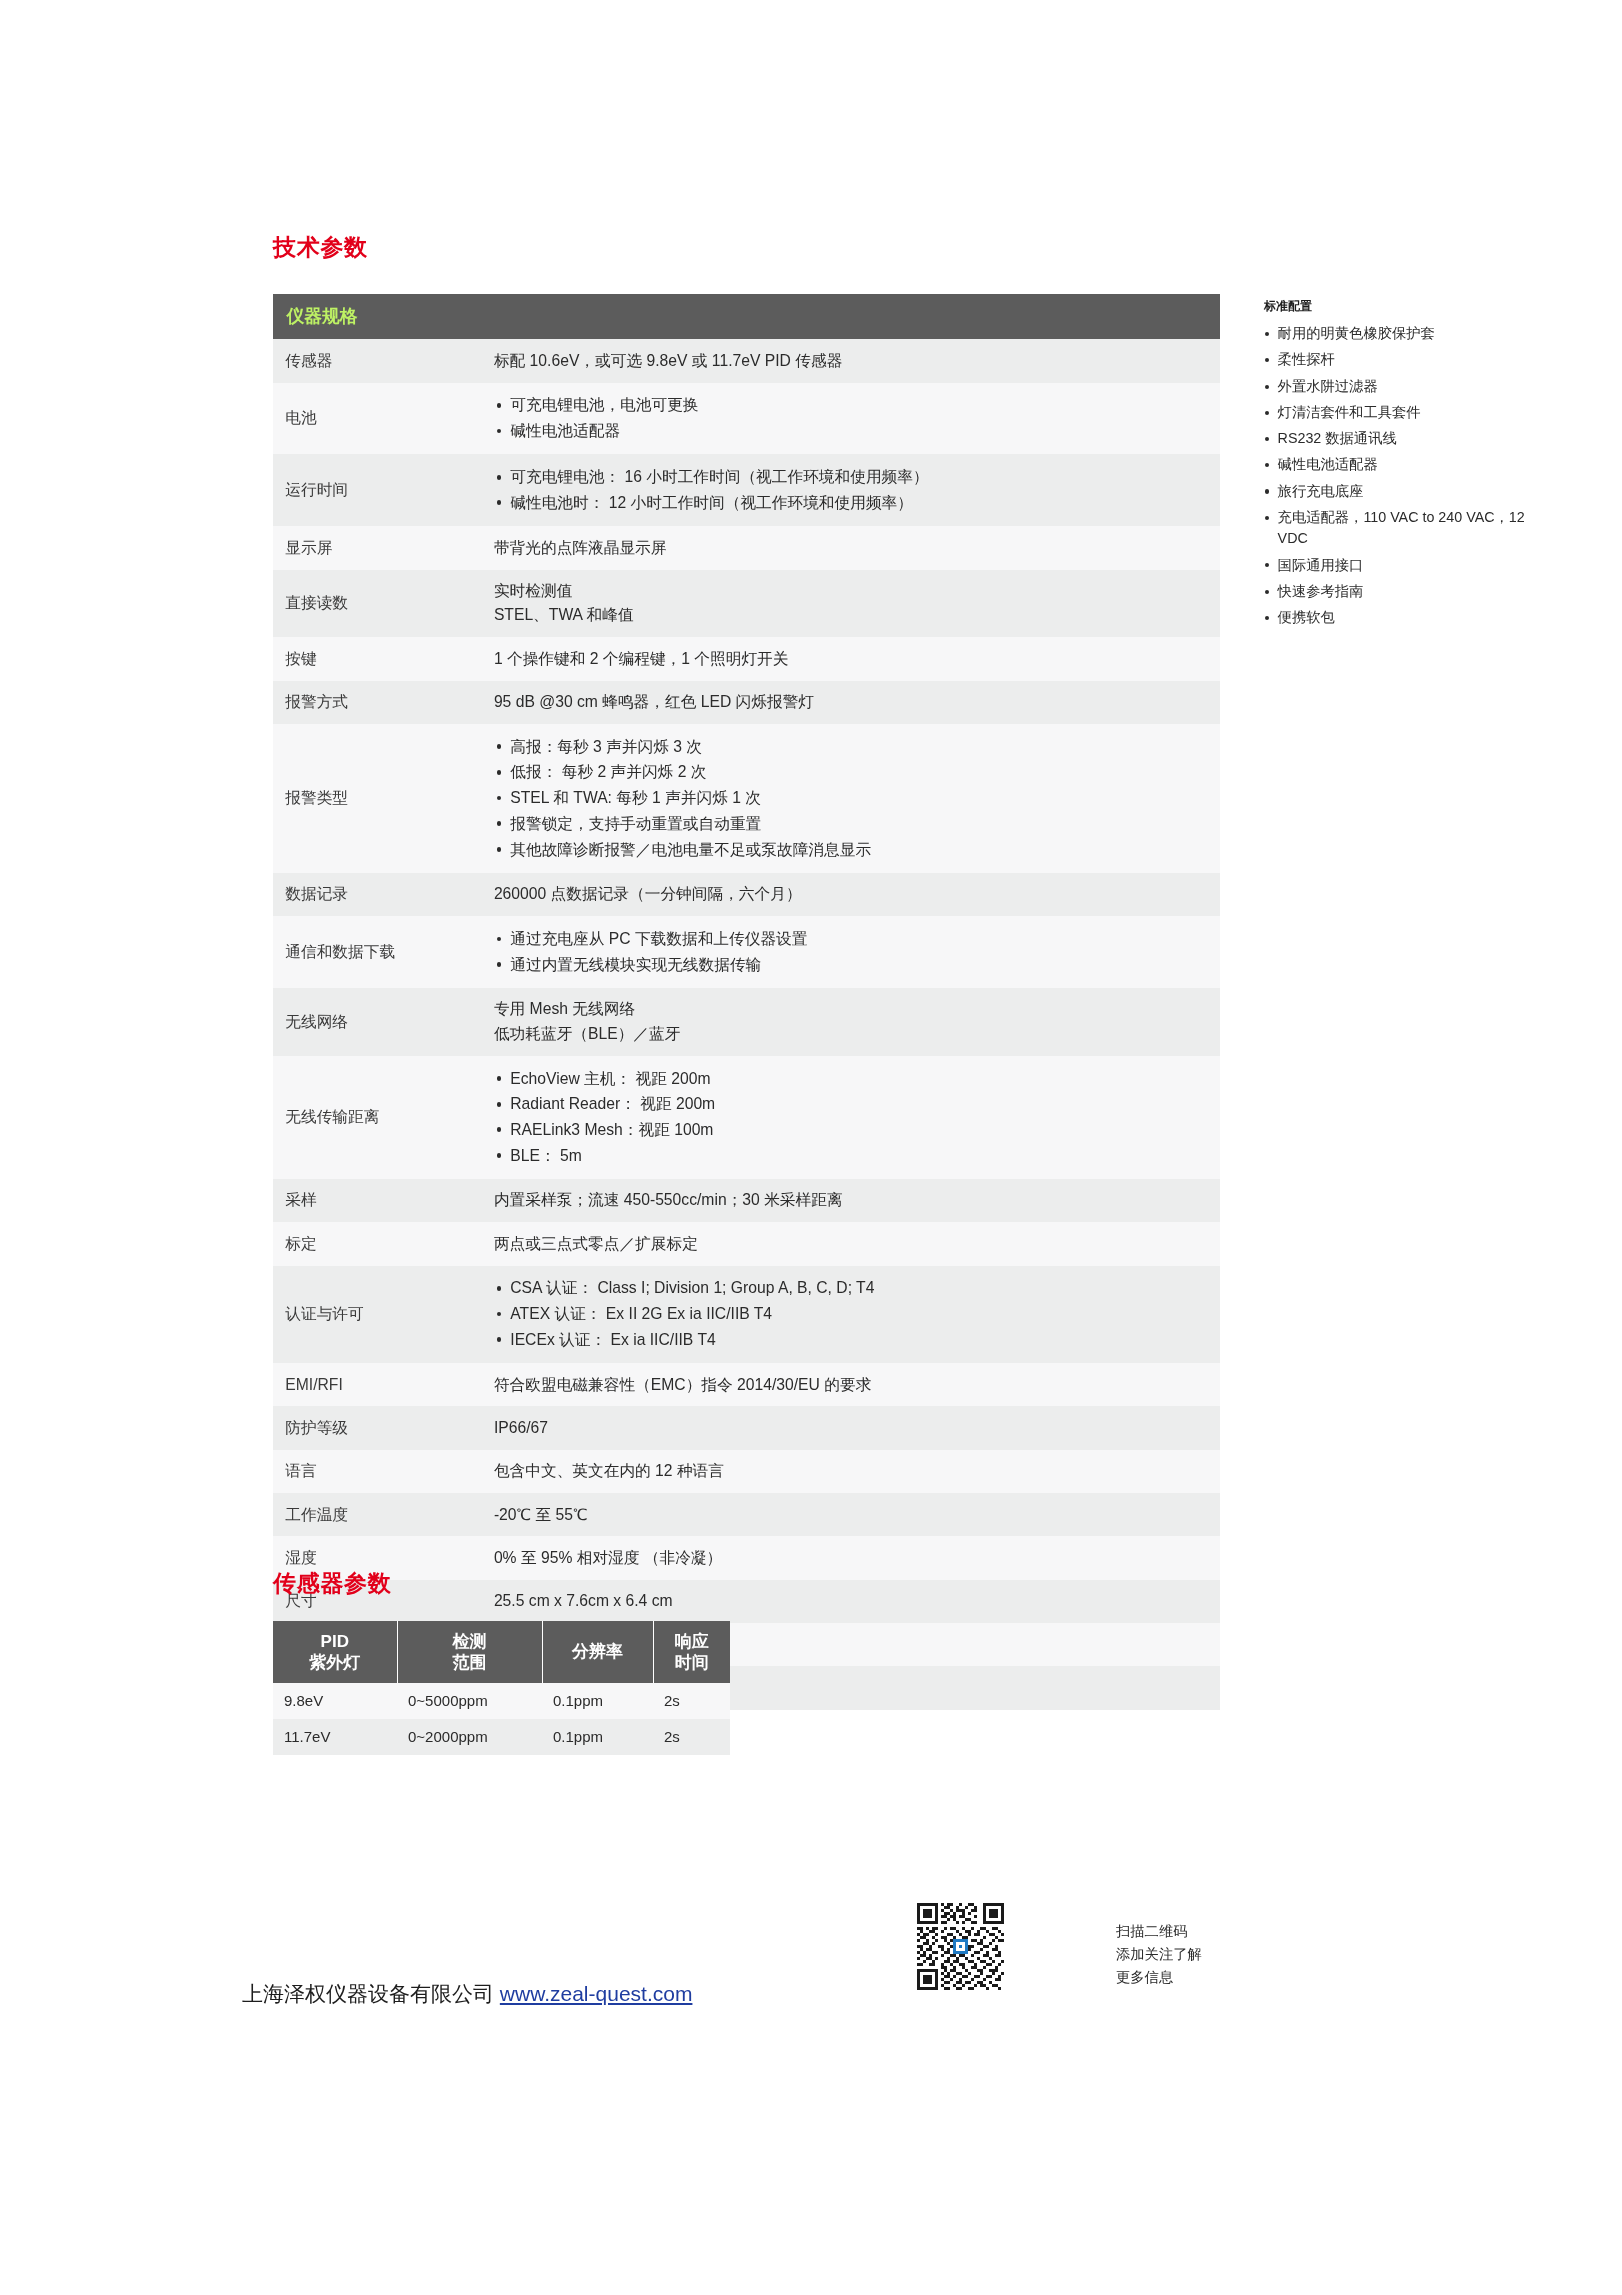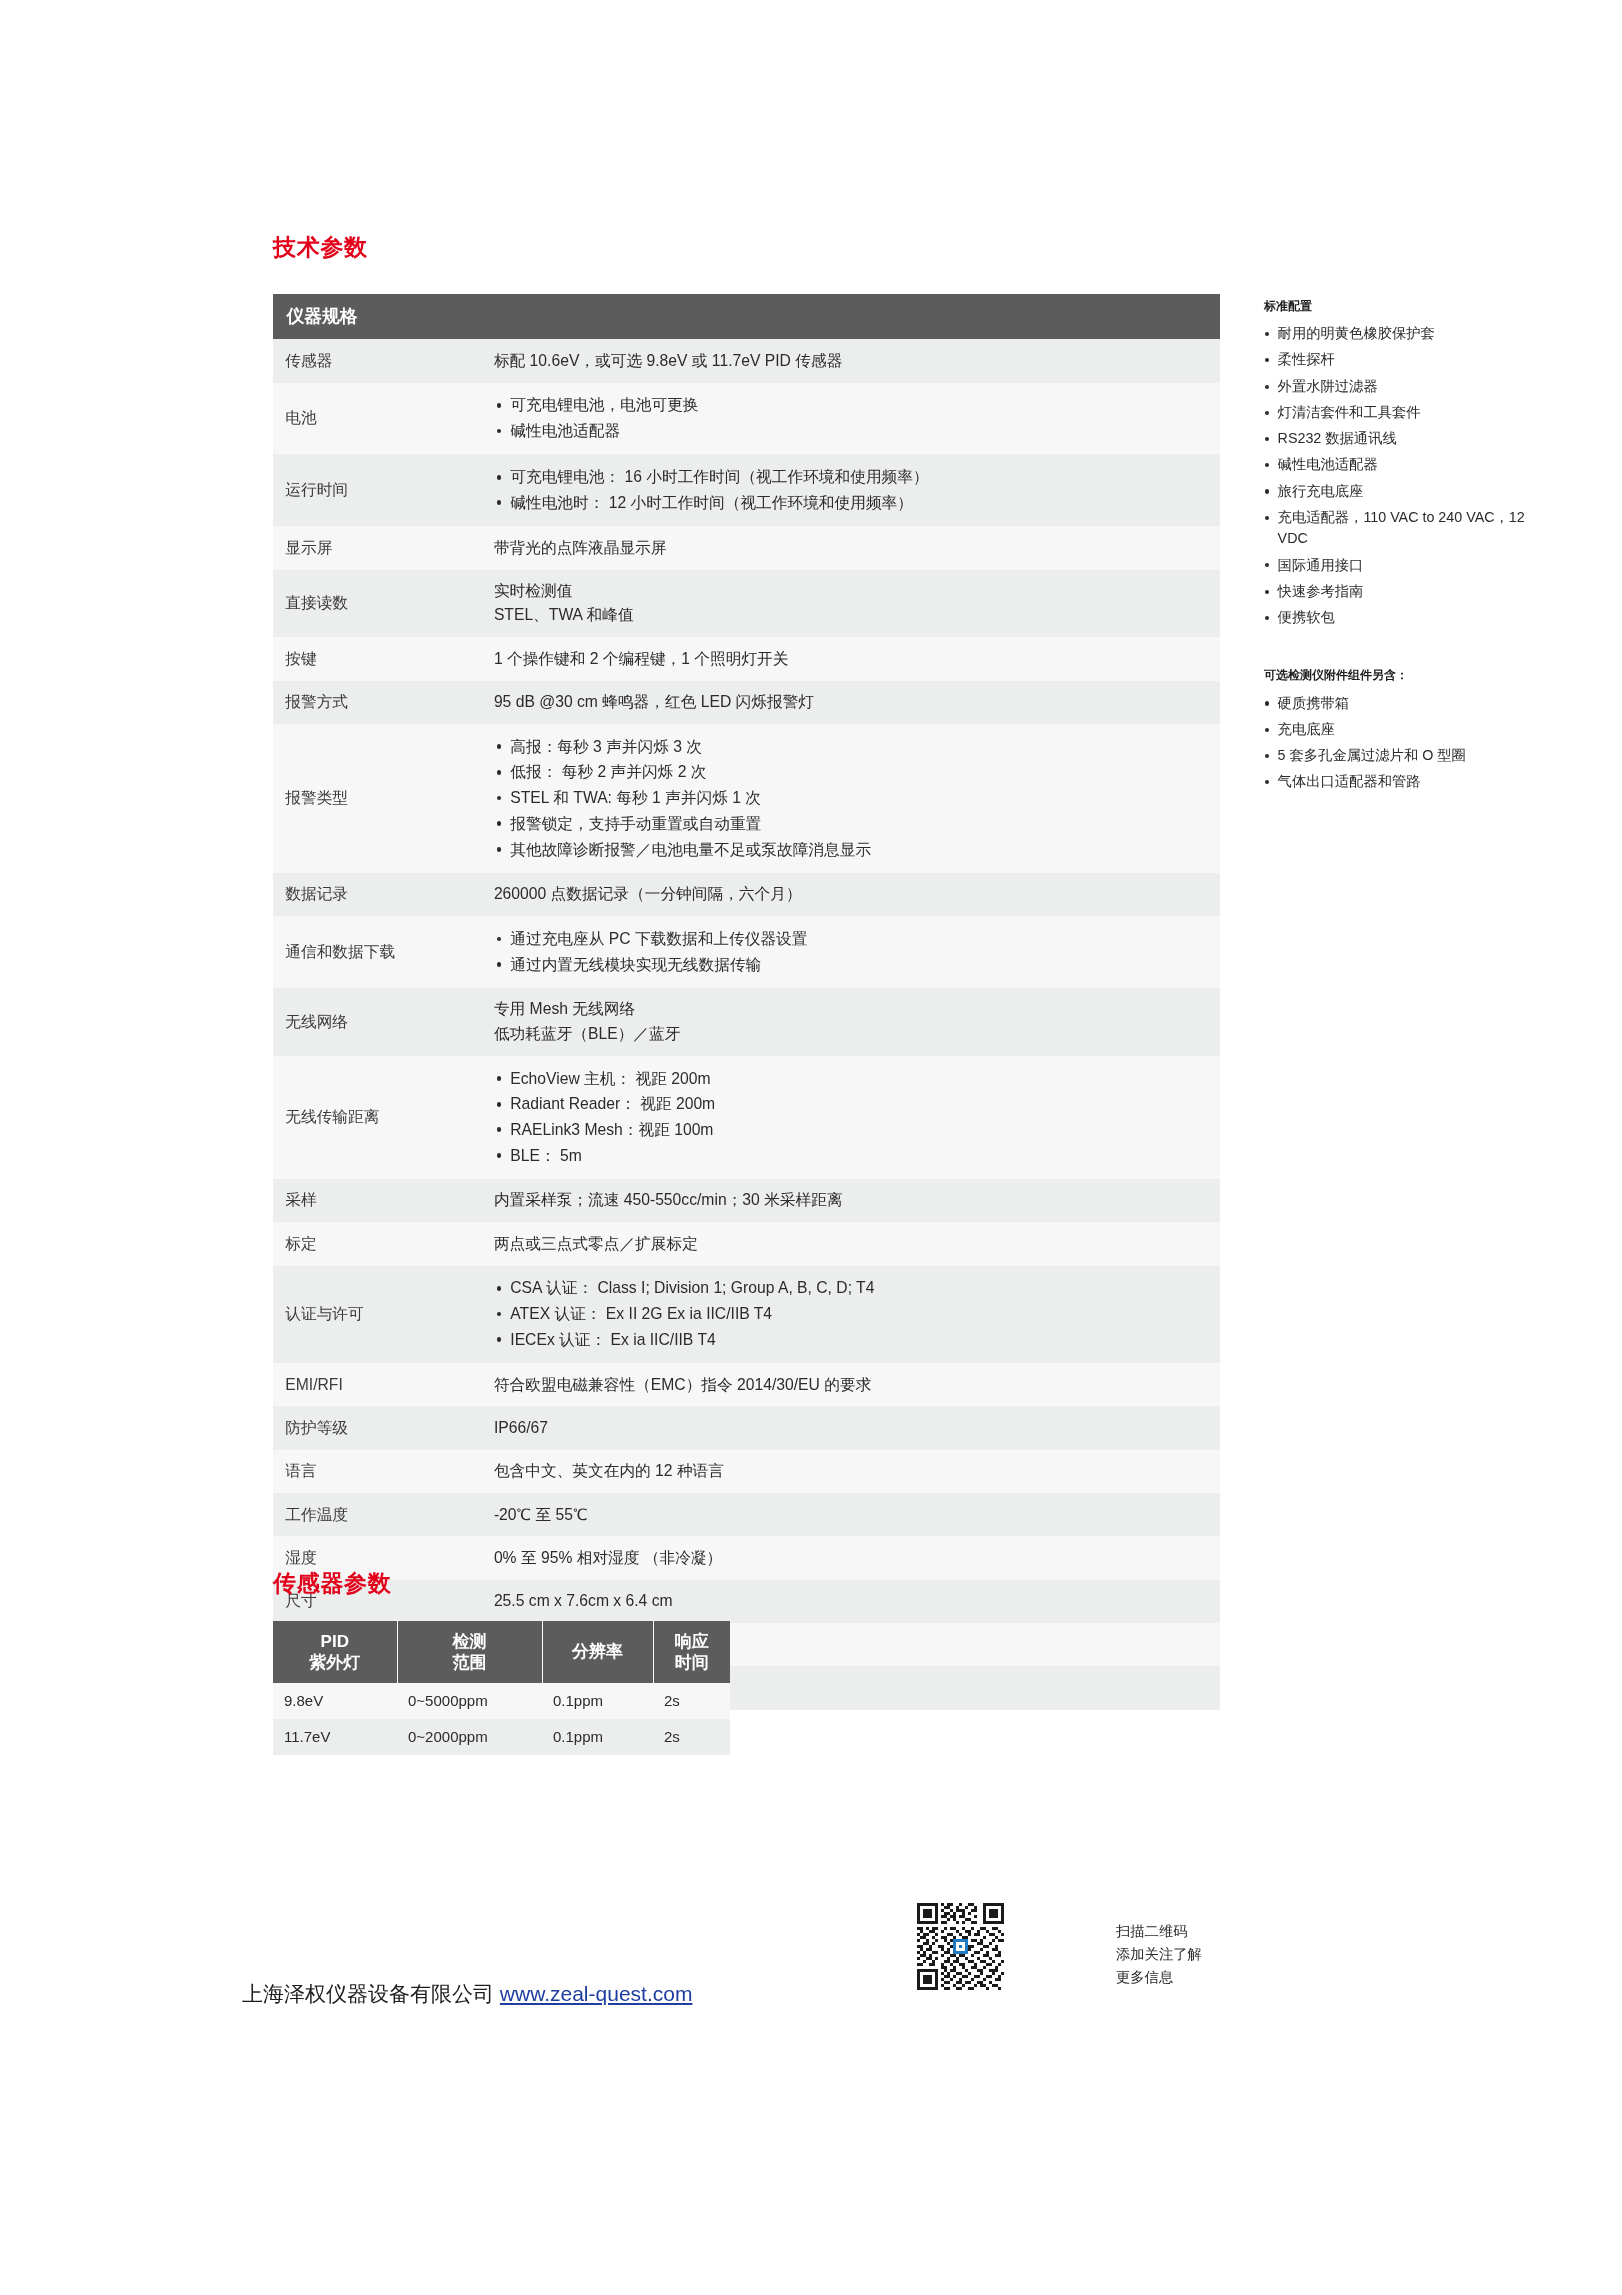--- a/index.html
+++ b/index.html
@@ -42,21 +42,21 @@
     border-collapse: collapse;
     font-size: 15.7px;
     line-height: 1.55;
   }
   .spec-table td {
     vertical-align: middle;
     padding: 9.5px 12.3px;
   }
   .spec-table tr.head td {
     background: #5c5c5c;
-    color: #ffffff;
+    color: #bef264;
     font-weight: bold;
     font-size: 17.7px;
     padding: 8.9px 13.6px;
   }
   .spec-table td.k {
     width: 184px;
     color: #3a3a3a;
   }
   .spec-table td.v {
     color: #2b2b2b;
@@ -370,29 +370,20 @@
           <li>柔性探杆</li>
           <li>外置水阱过滤器</li>
           <li>灯清洁套件和工具套件</li>
           <li>RS232 数据通讯线</li>
           <li>碱性电池适配器</li>
           <li>旅行充电底座</li>
           <li>充电适配器，110 VAC to 240 VAC，12 VDC</li>
           <li>国际通用接口</li>
           <li>快速参考指南</li>
           <li>便携软包</li>
-        </ul>
-    </div>
-    <div class="right-block-2">
-      <h4>可选检测仪附件组件另含：</h4>
-      <ul id="side-list-2">
-          <li>硬质携带箱</li>
-          <li>充电底座</li>
-          <li>5 套多孔金属过滤片和 O 型圈</li>
-          <li>气体出口适配器和管路</li>
         </ul>
     </div>
   </div>
 
   <div class="section-title" id="title-sensor">传感器参数</div>
 
   <table class="sensor-table">
     <thead>
       <tr id="sensor-head">
           <th>

